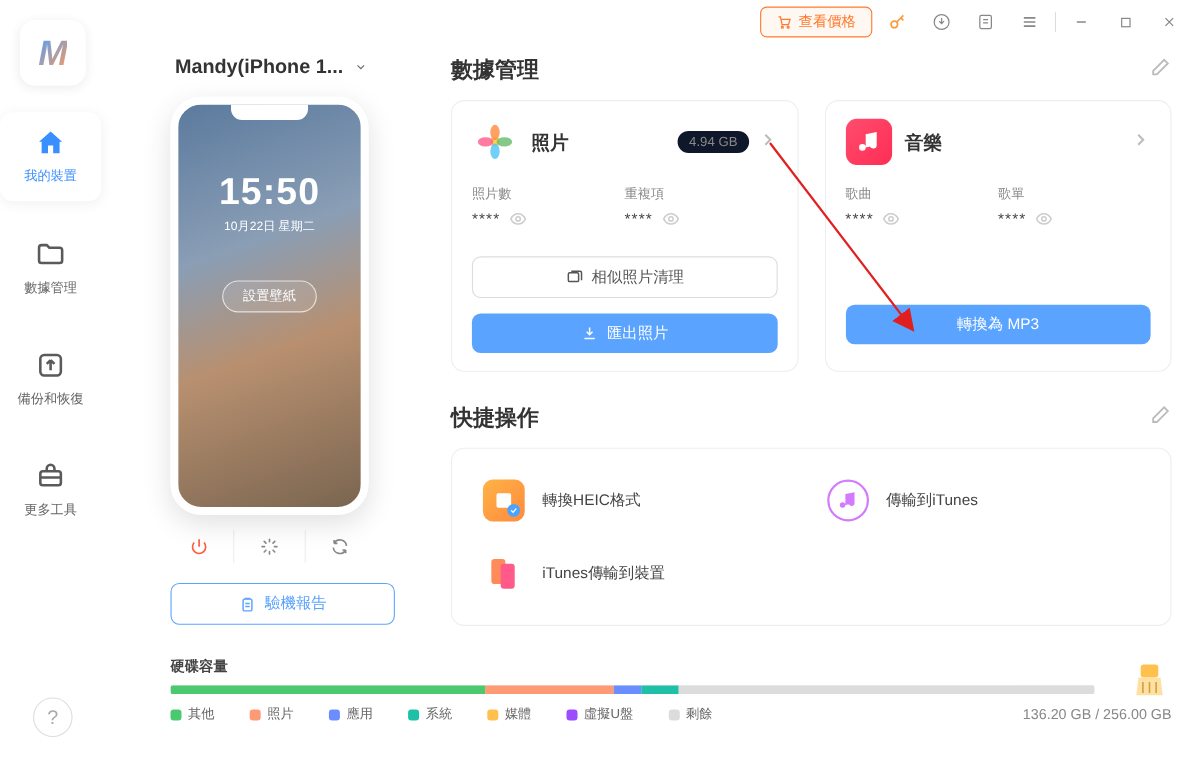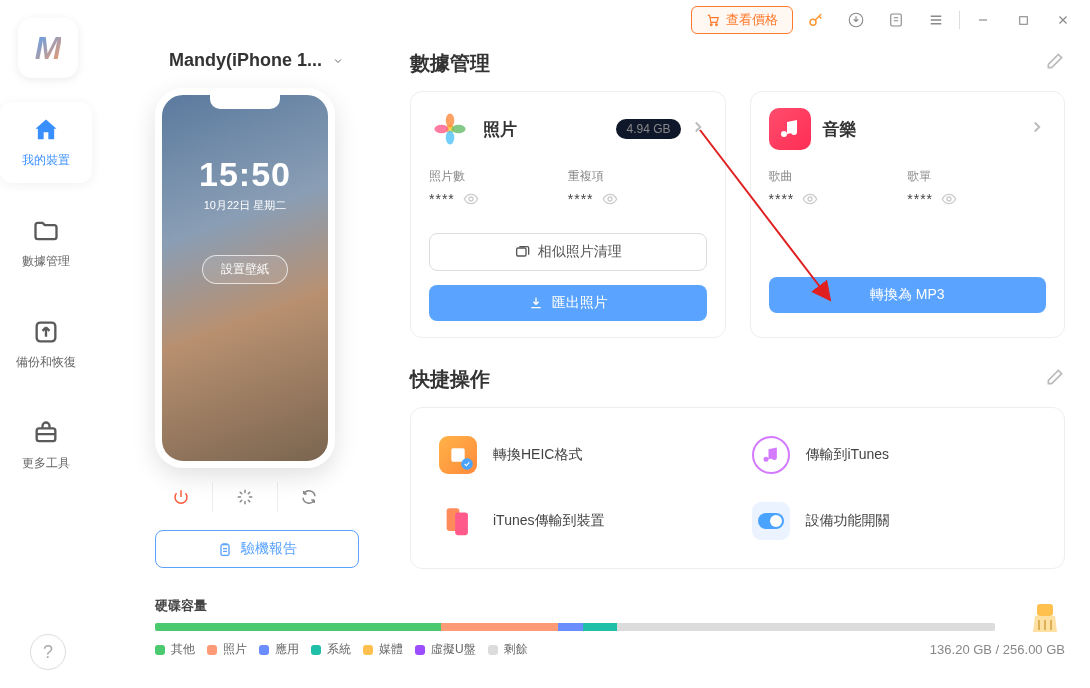--- a/index.html
+++ b/index.html
@@ -79,21 +79,21 @@
 .quick-grid { border: 1px solid #eee; border-radius: 12px; padding: 28px 28px; display: grid; grid-template-columns: 1fr 1fr; gap: 28px; }
 .quick-item { display: flex; align-items: center; gap: 16px; cursor: pointer; }
 .quick-icon { width: 38px; height: 38px; border-radius: 9px; display: flex; align-items: center; justify-content: center; }
 .quick-label { font-size: 14px; color: #444; }
 
 
 .storage { position: absolute; bottom: 10px; left: 0; right: 0; }
 .storage-title { font-size: 13px; font-weight: 600; color: #444; margin-bottom: 8px; }
 .storage-bar { height: 8px; display: flex; background: #eee; border-radius: 2px; overflow: hidden; width: 840px; }
 .storage-bar > div { height: 100%; }
-.storage-legend { display: flex; align-items: center; gap: 12px; margin-top: 10px; font-size: 12px; color: #666; }
+.storage-legend { display: flex; align-items: center; gap: 32px; margin-top: 10px; font-size: 12px; color: #666; }
 .leg { display: flex; align-items: center; gap: 6px; }
 .sqdot { width: 10px; height: 10px; border-radius: 3px; }
 .storage-text { margin-left: auto; color: #888; font-size: 13px; }
 .brush { position: absolute; right: 0; bottom: 20px; width: 40px; height: 40px; cursor: pointer; }
 
 
 .arrow-svg { position: absolute; left: 690px; top: 120px; pointer-events: none; }
 </style>
 </head>
 <body>
@@ -178,21 +178,21 @@
         <path d="M9 8V6a3 3 0 016 0v2M4 13h16"></path>
       </svg>
     <span class="label">更多工具</span>
   </div>
 </div>
 
 <div class="help-btn">?</div>
 
 <div class="main">
 
-  <div class="device-select" style="margin-left:14px">
+  <div class="device-select" style="margin-left:4px">
     <span>Mandy(iPhone 1...</span>
     <svg width="12" height="12" viewBox="0 0 24 24" fill="none" stroke="#666" stroke-width="2">
         <path d="M6 9l6 6 6-6"></path>
       </svg>
   </div>
 
   <div class="phone-wrap">
     <div class="phone">
       <div class="notch"></div>
       <div class="phone-time">15:50</div>
@@ -370,29 +370,20 @@
         </div>
         <div class="quick-item">
           <div class="quick-icon">
             <svg width="34" height="34" viewBox="0 0 24 24">
                 <rect x="4" y="3" width="9" height="16" rx="2" fill="#ff8a5a"></rect>
                 <rect x="10" y="6" width="9" height="16" rx="2" fill="#ff5a8a"></rect>
               </svg>
           </div>
           <span class="quick-label">iTunes傳輸到裝置</span>
         </div>
-        <div class="quick-item">
-          <div class="quick-icon" style="background:#eaf3ff">
-            <svg width="26" height="16" viewBox="0 0 26 16">
-                <rect width="26" height="16" rx="8" fill="#4aa3ff"></rect>
-                <circle cx="18" cy="8" r="6" fill="#fff"></circle>
-              </svg>
-          </div>
-          <span class="quick-label">設備功能開關</span>
-        </div>
       </div>
     </div>
   </div>
 
   <div class="storage">
     <div class="storage-title">硬碟容量</div>
     <div class="storage-bar">
       <div style="background:#4ac96e;width:34%"></div>
       <div style="background:#ff9a76;width:14%"></div>
       <div style="background:#6a8dff;width:3%"></div>

